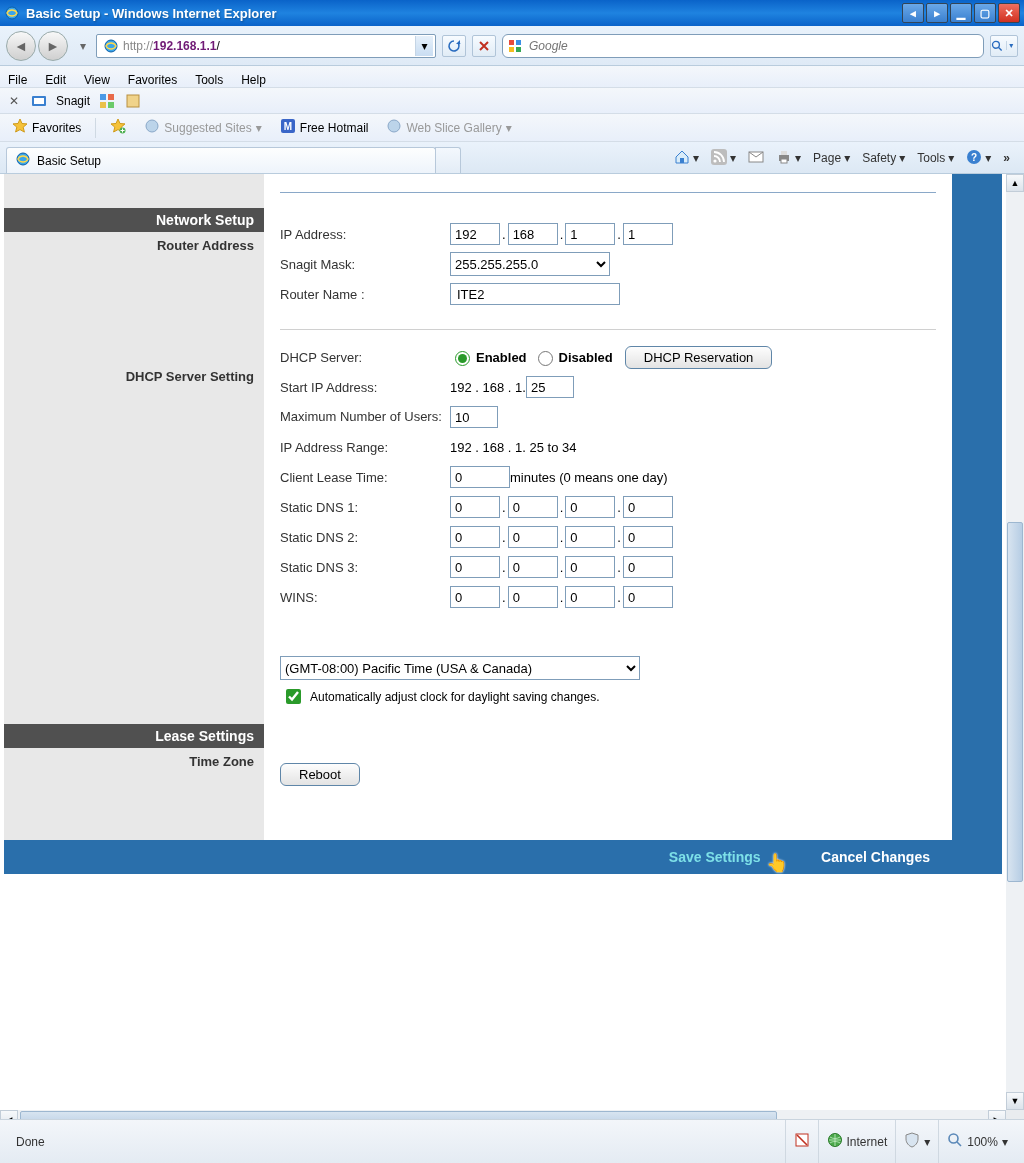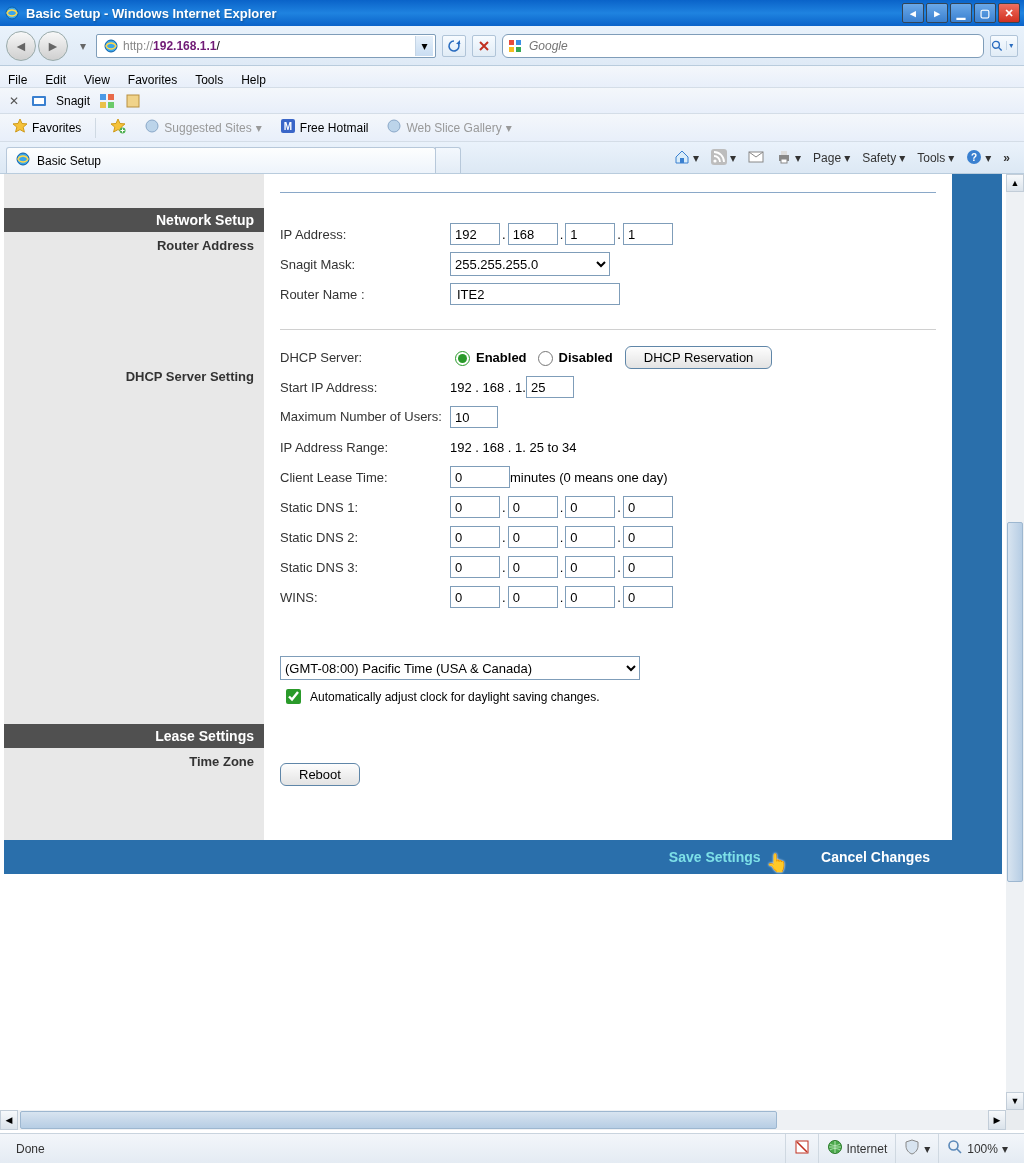--- a/index.html
+++ b/index.html
@@ -94,21 +94,21 @@
   .vscroll .arr { height:18px; background:linear-gradient(#f7f9fb,#dbe3eb); border:1px solid #c2cdd8; display:flex; align-items:center; justify-content:center; font-size:9px; cursor:pointer; }
   .vscroll .track { flex:1; position:relative; background:#eef1f4; }
   .vscroll .thumb { position:absolute; left:1px; right:1px; top:330px; height:360px; background:linear-gradient(90deg,#d8e4f0,#b6cde4); border:1px solid #9db7d0; border-radius:2px; cursor:pointer; }
   .hscroll { position:absolute; left:0; right:18px; bottom:0; height:20px; background:#e9ecef; display:flex; }
   .hscroll .arr { width:18px; background:linear-gradient(#f7f9fb,#dbe3eb); border:1px solid #c2cdd8; display:flex; align-items:center; justify-content:center; font-size:9px; cursor:pointer; }
   .hscroll .track { flex:1; position:relative; background:#eef1f4; }
   .hscroll .thumb { position:absolute; top:1px; bottom:1px; left:2px; width:78%; background:linear-gradient(#d8e4f0,#b6cde4); border:1px solid #9db7d0; border-radius:2px; cursor:pointer; }
   .scroll-corner { position:absolute; right:0; bottom:0; width:18px; height:20px; background:#e9ecef; }
 
   
-  .statusbar { position:absolute; bottom:0; left:0; right:0; height:30px; background:linear-gradient(#f3f6fa,#e4ebf3); border-top:1px solid #c9d4de; display:flex; align-items:flex-start; padding:0 8px; font-size:12px; color:#333; }
+  .statusbar { position:absolute; bottom:0; left:0; right:0; height:44px; background:linear-gradient(#f3f6fa,#e4ebf3); border-top:1px solid #c9d4de; display:flex; align-items:flex-start; padding:0 8px; font-size:12px; color:#333; }
   .statusbar .seg { display:flex; align-items:center; gap:4px; padding:0 8px; border-left:1px solid #cfd8e1; height:100%; }
   .statusbar .seg:first-child { border-left:none; flex:1; }
 
   
   .svgicon { display:inline-flex; width:16px; height:16px; }
 
   
   .cursor-hand { position:relative; top:6px; left:-2px; font-size:18px; filter:drop-shadow(0 0 1px #fff); }
 
 </style>

